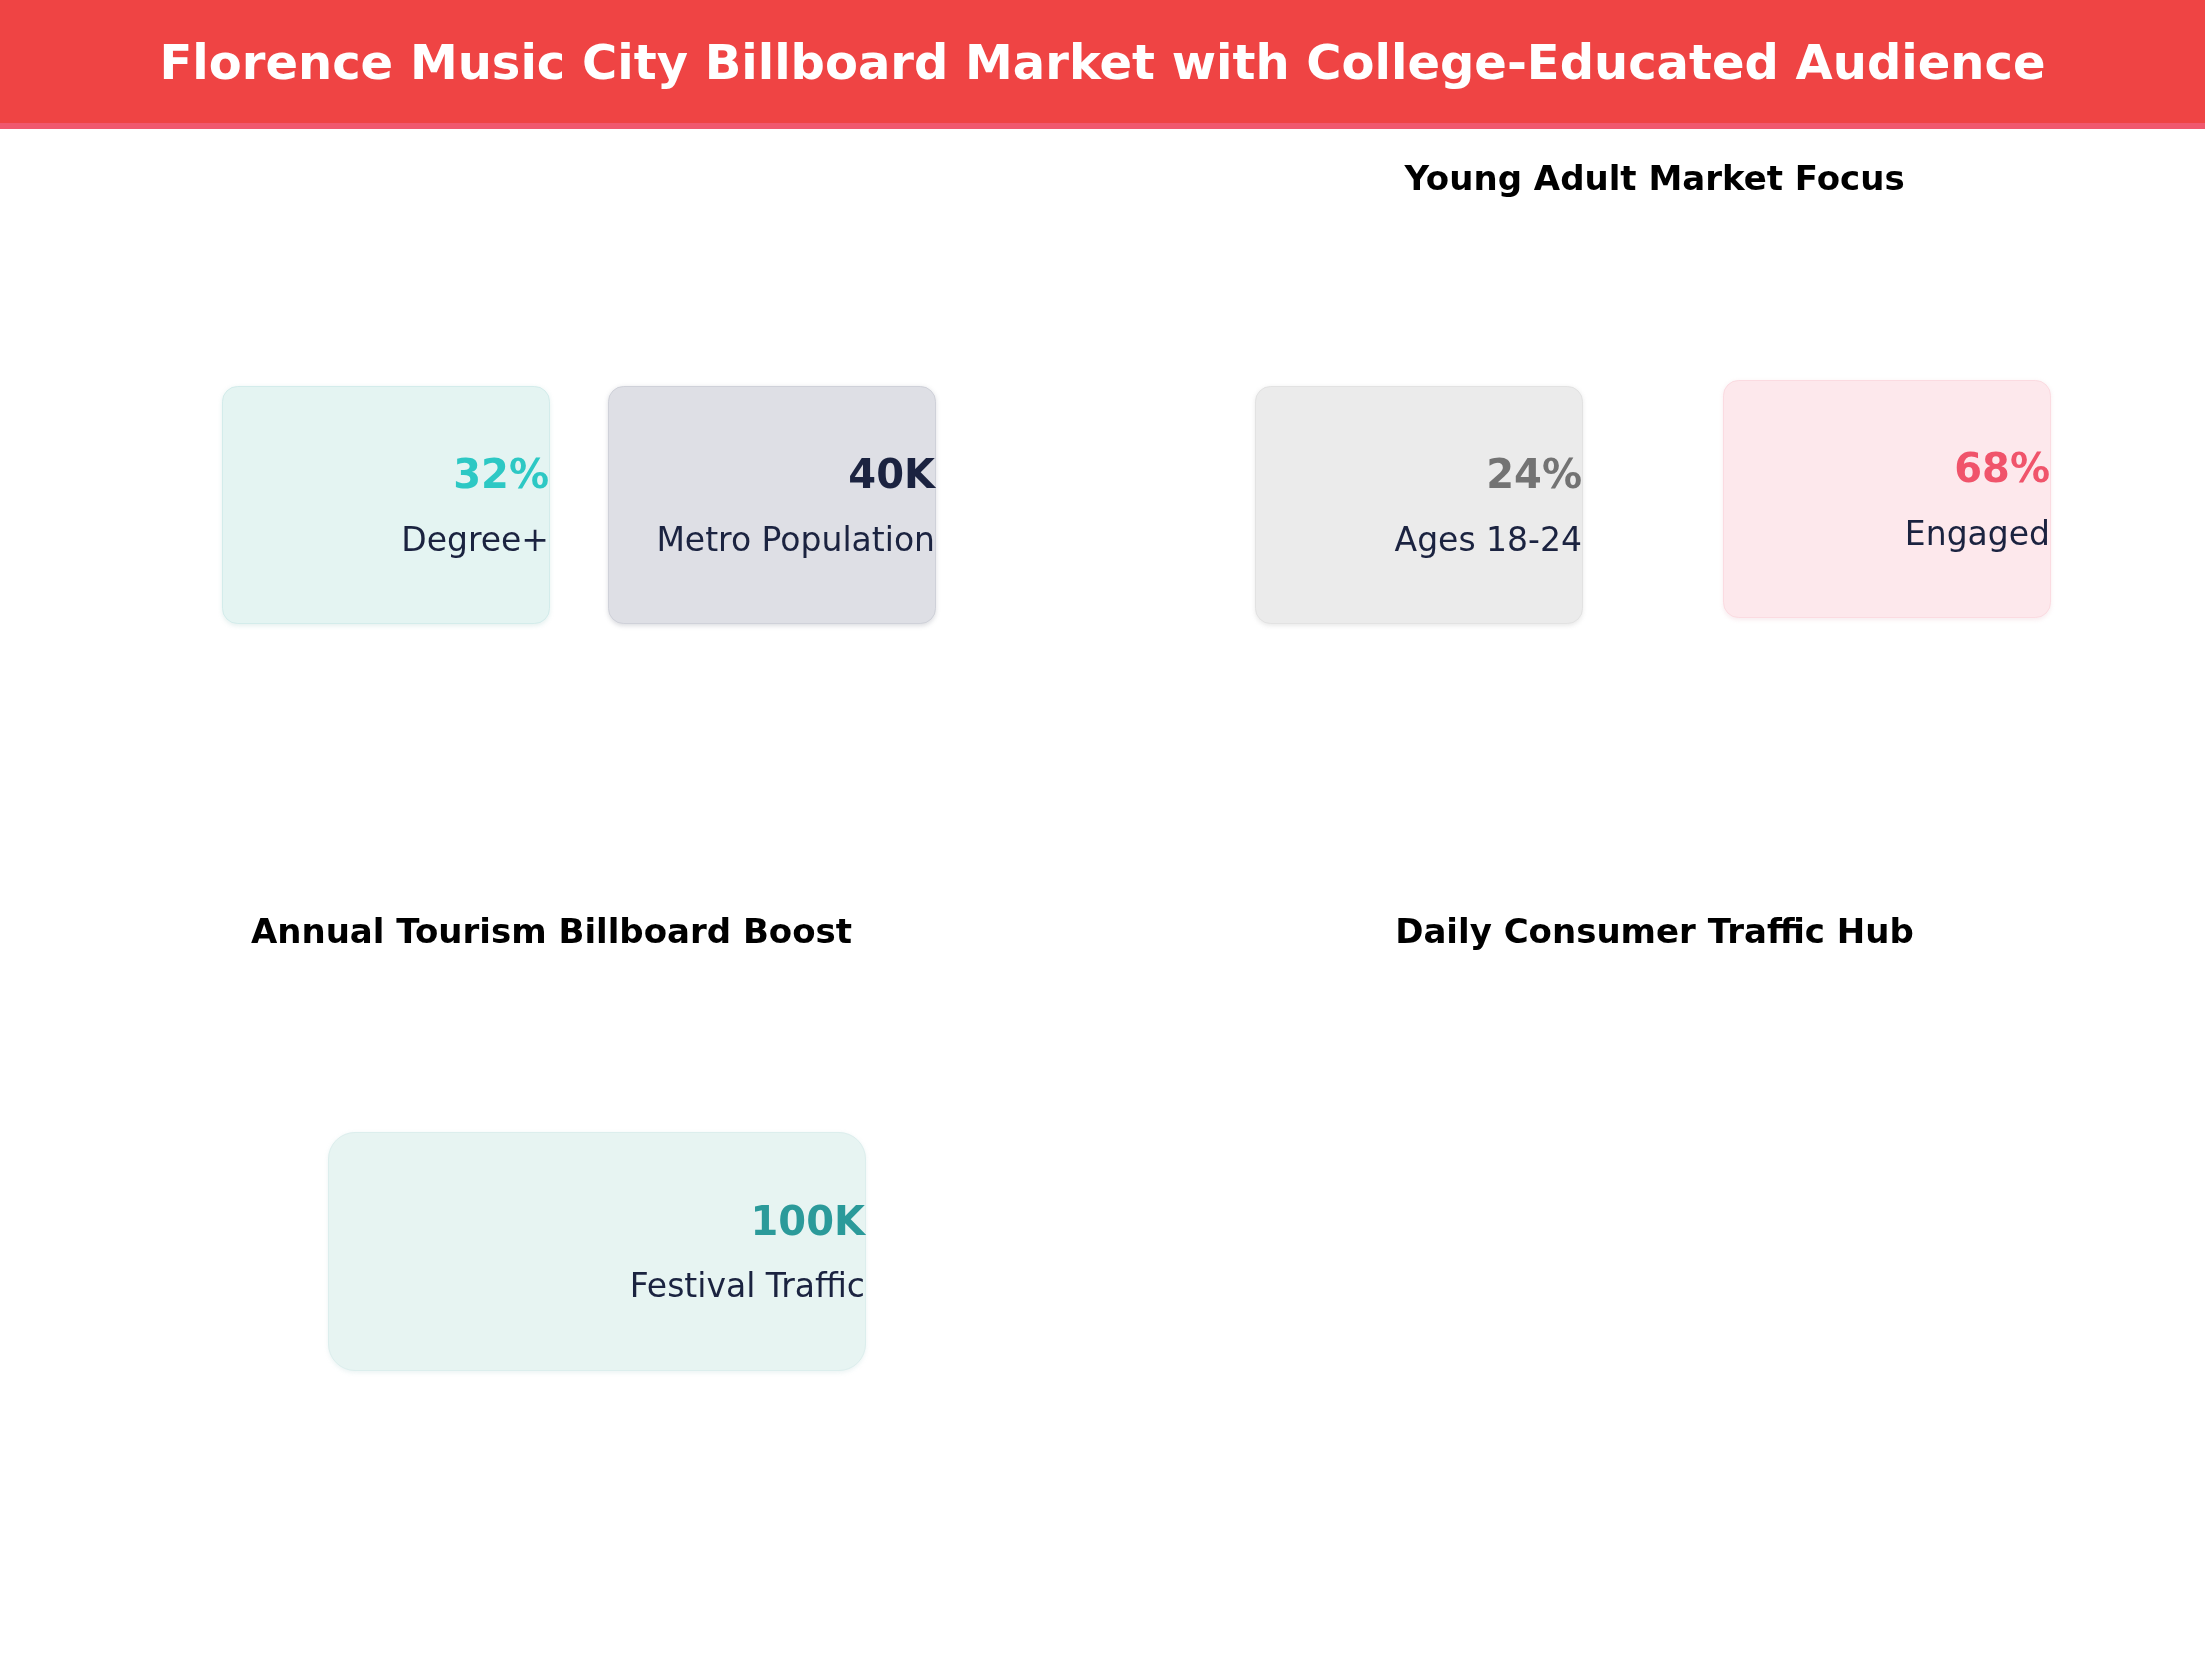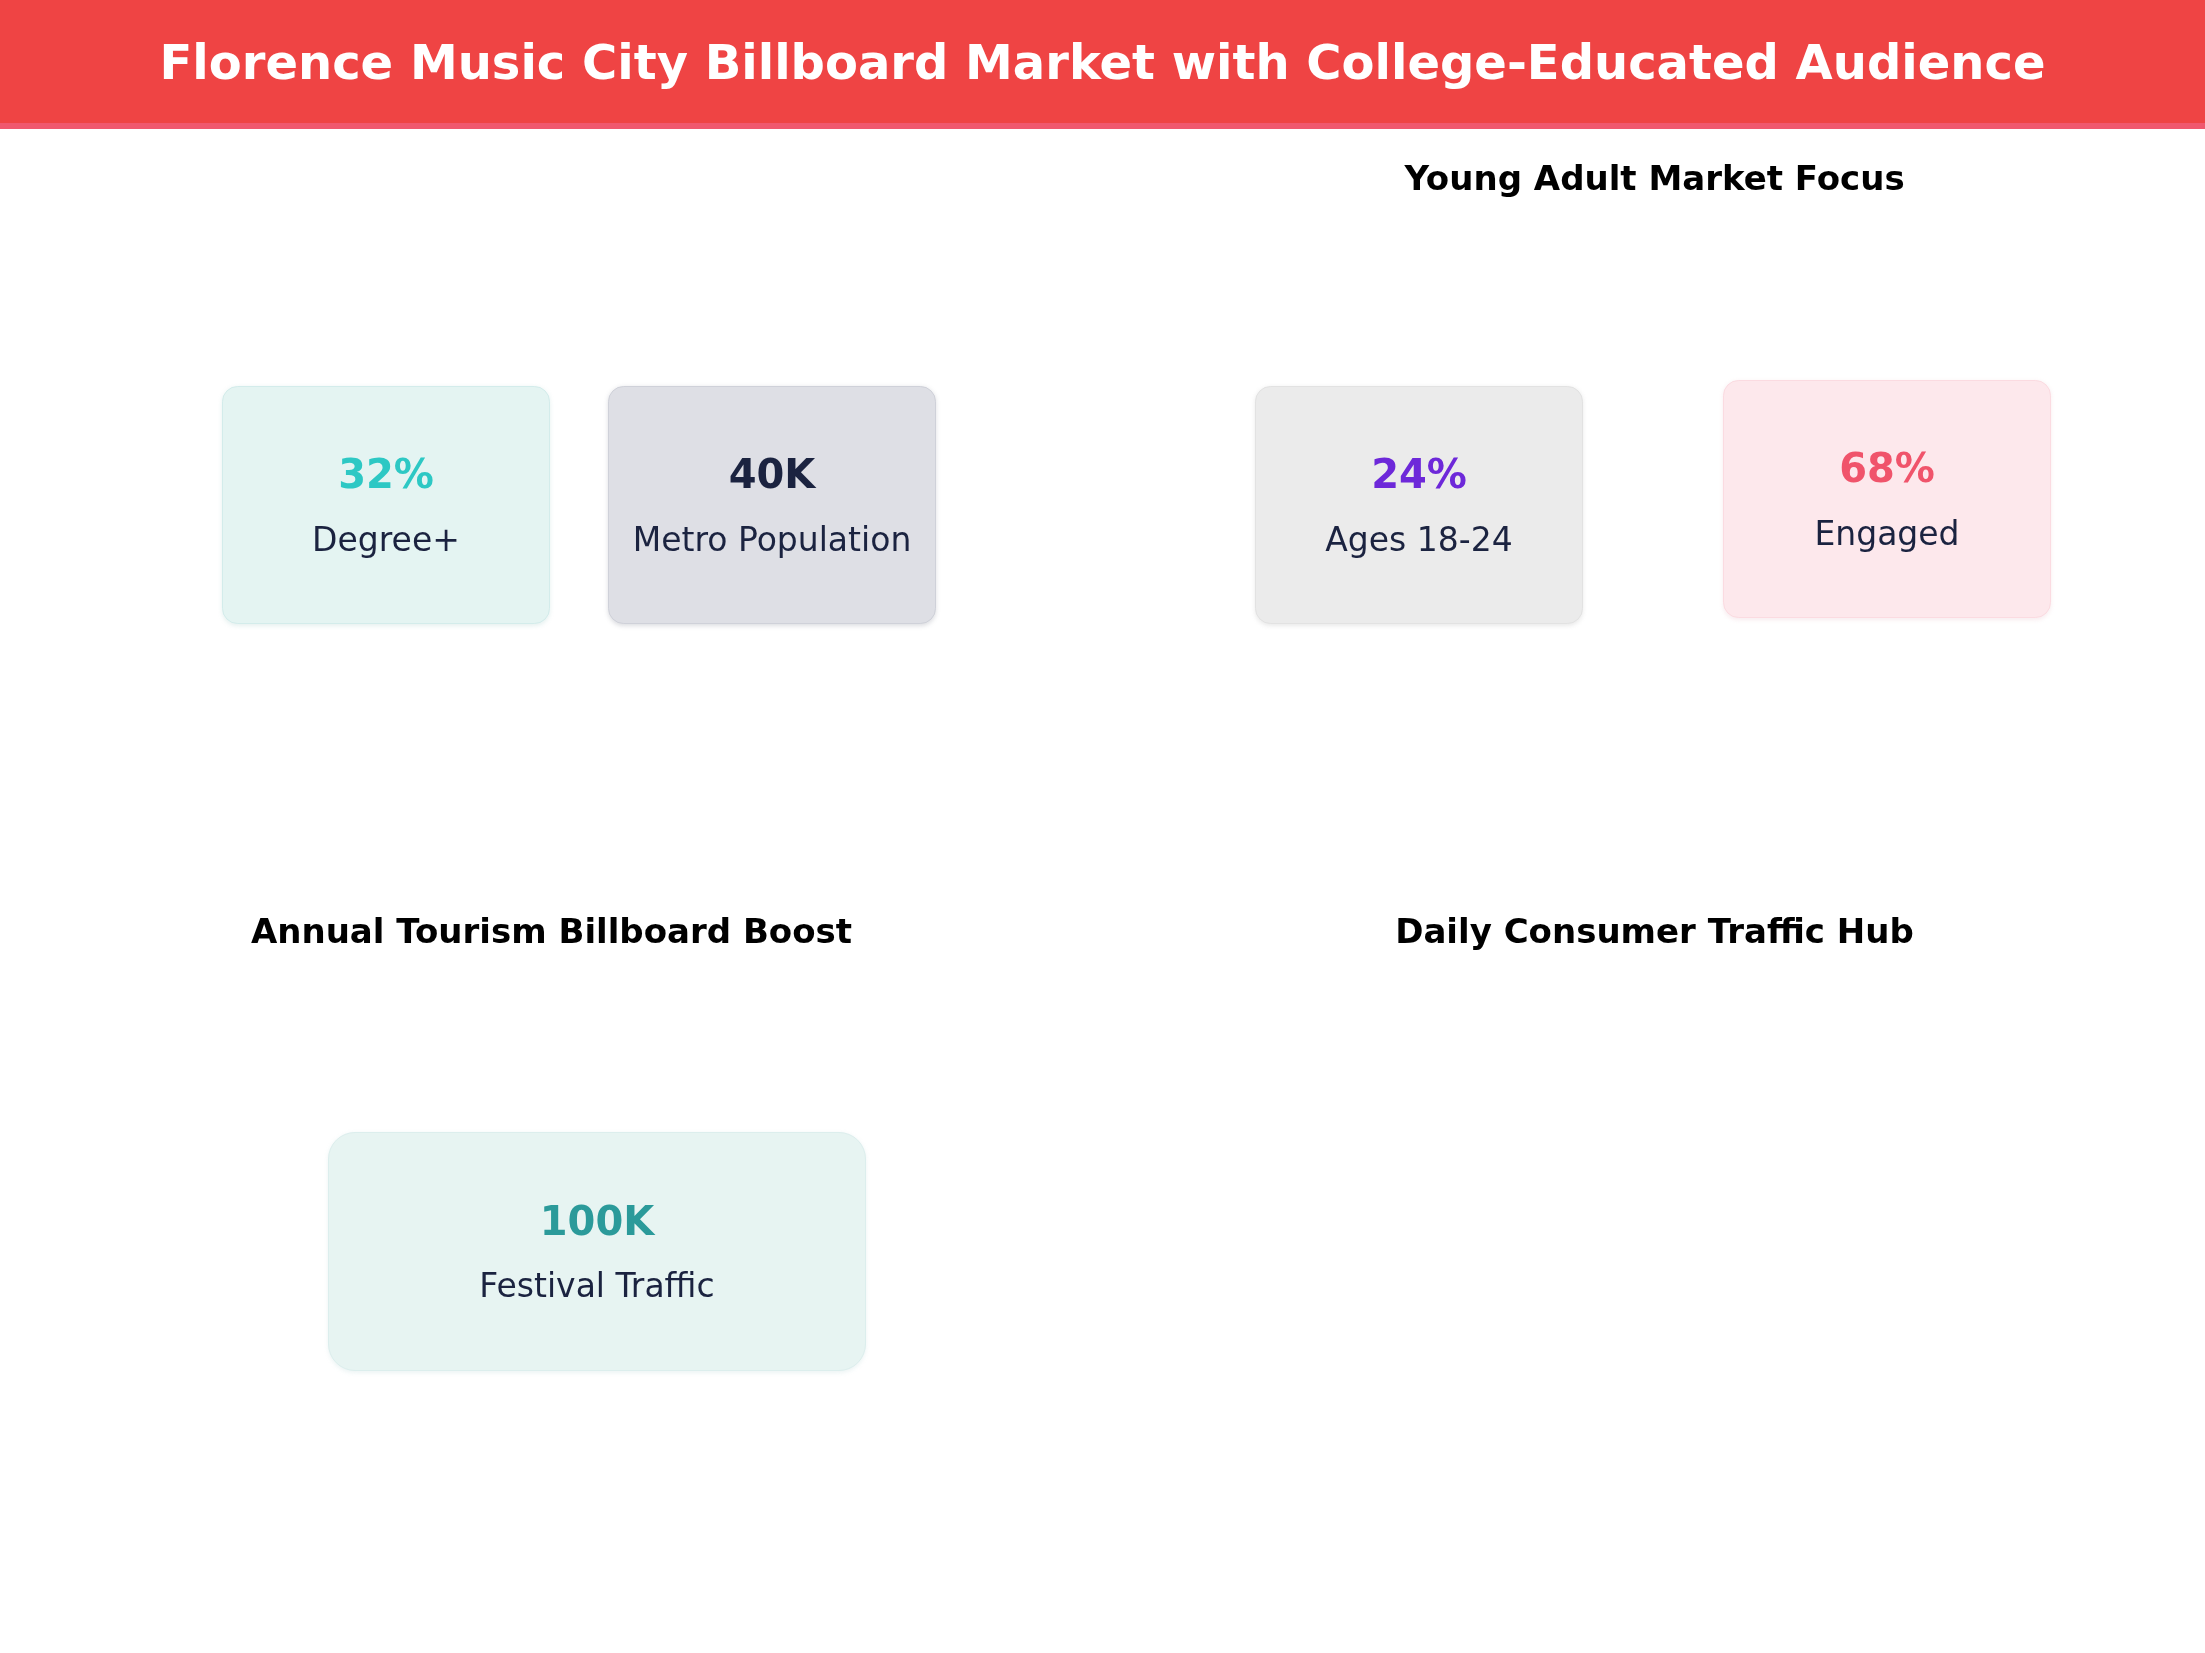--- a/index.html
+++ b/index.html
@@ -75,21 +75,21 @@
   #panel-bl { left: 0px;    top: 914px; width: 1103px; height: 643px; }
   #panel-br { left: 1103px; top: 914px; width: 1103px; height: 643px; }
 
   
   .card {
     position: absolute;
     border-radius: 15.6px;
     box-sizing: border-box;
     display: flex;
     flex-direction: column;
-    align-items: center;
+    align-items: flex-end;
     justify-content: center;
   }
   .card-value {
     font-family: "DejaVu Sans", sans-serif;
     font-weight: bold;
     font-size: 40px;
     line-height: 1;
     margin: 0 0 28.5px 0;
     white-space: nowrap;
   }
@@ -137,21 +137,21 @@
     box-shadow: 0 1.4px 4.1px rgba(155, 155, 155, 0.18);
   }
   .theme-pink {
     background: #fde8ec;
     border: 1.4px solid #fbdbe1;
     box-shadow: 0 1.4px 4.1px rgba(220, 160, 175, 0.2);
   }
 
   .val-teal      { color: #2dc8c4; }
   .val-navy      { color: #1b2340; }
-  .val-gray      { color: #6d28d9; }
+  .val-gray      { color: #737373; }
   .val-pink      { color: #f0546b; }
   .val-darkteal  { color: #2b9a9a; }
   .val-midgray   { color: #8a8a8a; }
 </style>
 </head>
 <body>
 
 <div class="page">
 
   <div class="header">

